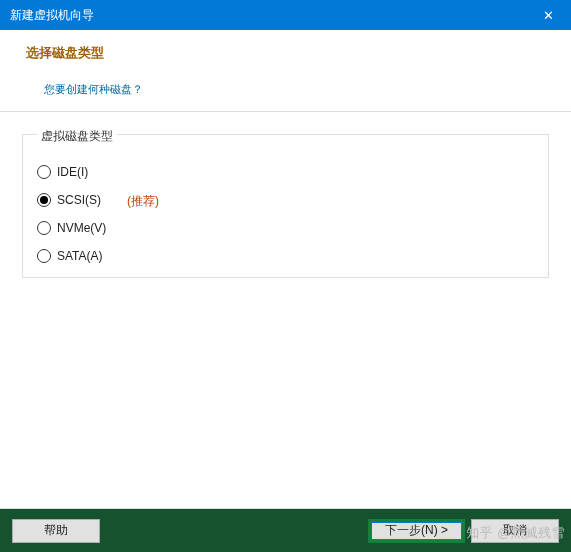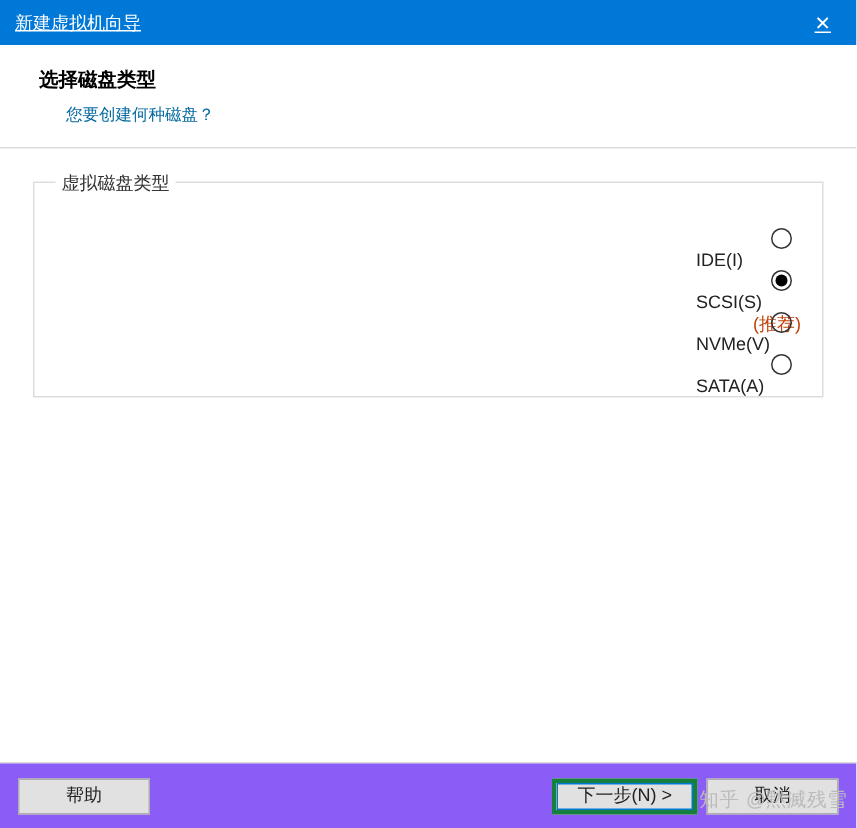--- a/index.html
+++ b/index.html
@@ -17,21 +17,20 @@
     }
     .titlebar {
       height: 30px;
       background: #0078d7;
       color: #fff;
       display: flex;
       align-items: center;
       justify-content: space-between;
       padding-left: 10px;
       font-size: 12px;
-      text-decoration: underline;
     }
     .titlebar-title {
       font-size: 12px;
     }
     .close-btn {
       width: 45px;
       height: 30px;
       display: flex;
       align-items: center;
       justify-content: center;
@@ -40,22 +39,22 @@
       cursor: pointer;
     }
     .header-area {
       padding: 14px 0 14px 26px;
       border-bottom: 1px solid #ddd;
       background: #fff;
     }
     .header-title {
       font-size: 13px;
       font-weight: bold;
-      color: #000000;
-      margin-bottom: 7px;
+      color: #a16207;
+      margin-bottom: 20px;
     }
     .header-subtitle {
       font-size: 11px;
       color: #0369a1;
       padding-left: 18px;
     }
     .content-area {
       padding: 22px 22px 0 22px;
     }
     .fieldset {
@@ -71,24 +70,23 @@
       color: #333;
       padding: 0 4px;
       display: inline-block;
       margin-bottom: -10px;
     }
     .radio-group {
       margin-top: -4px;
     }
     .radio-row {
       display: flex;
-      align-items: flex-end;
+      align-items: flex-start;
       margin: 6px 0;
       height: 22px;
-      flex-direction: column;
     }
     .radio-circle {
       width: 14px;
       height: 14px;
       border: 1px solid #333;
       border-radius: 50%;
       margin-right: 6px;
       display: flex;
       align-items: center;
       justify-content: center;
@@ -116,21 +114,21 @@
     .footer {
       position: absolute;
       bottom: 0;
       left: 0;
       right: 0;
       height: 44px;
       border-top: 1px solid #ddd;
       display: flex;
       align-items: center;
       padding: 0 12px;
-      background: #8b5cf6;
+      background: #14532d;
     }
     .btn {
       height: 24px;
       border: 1px solid #adadad;
       background: #e1e1e1;
       font-size: 12px;
       color: #222;
       padding: 0 14px;
       cursor: pointer;
       display: flex;

